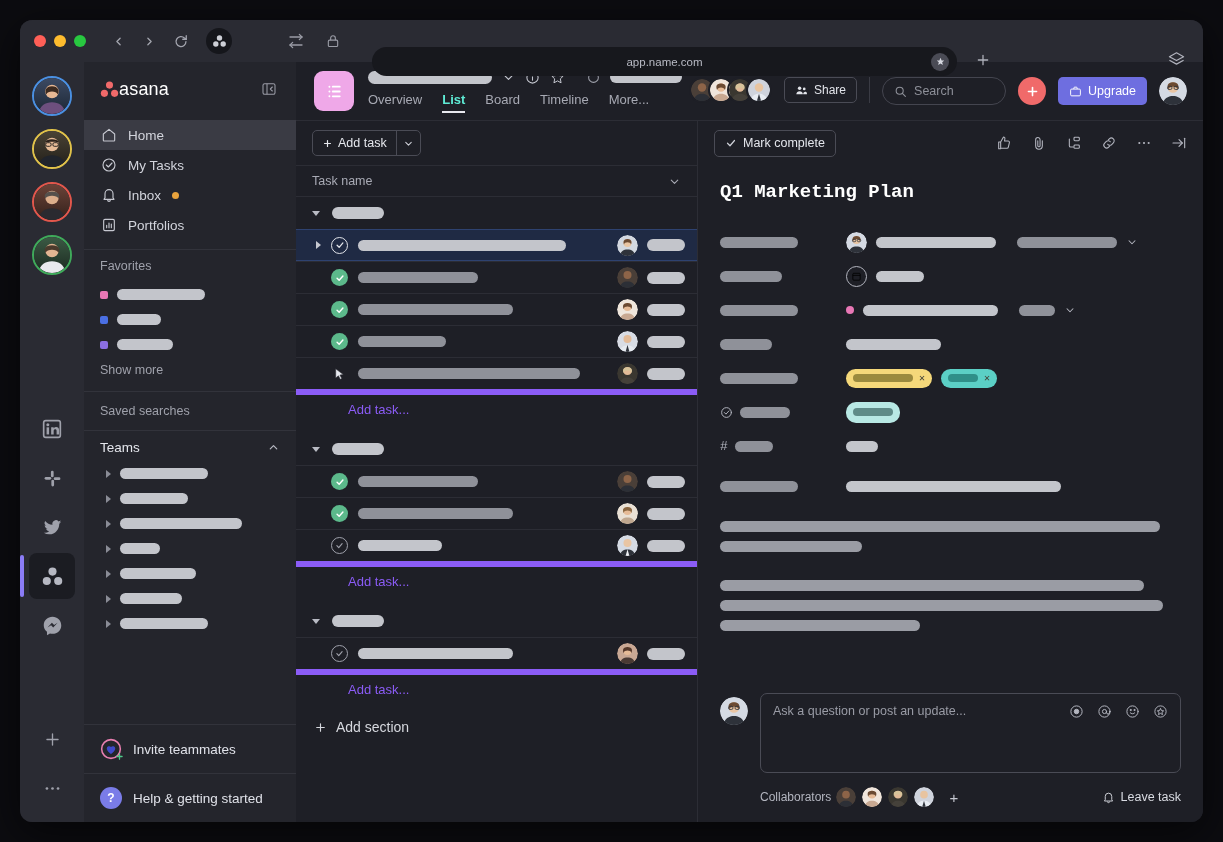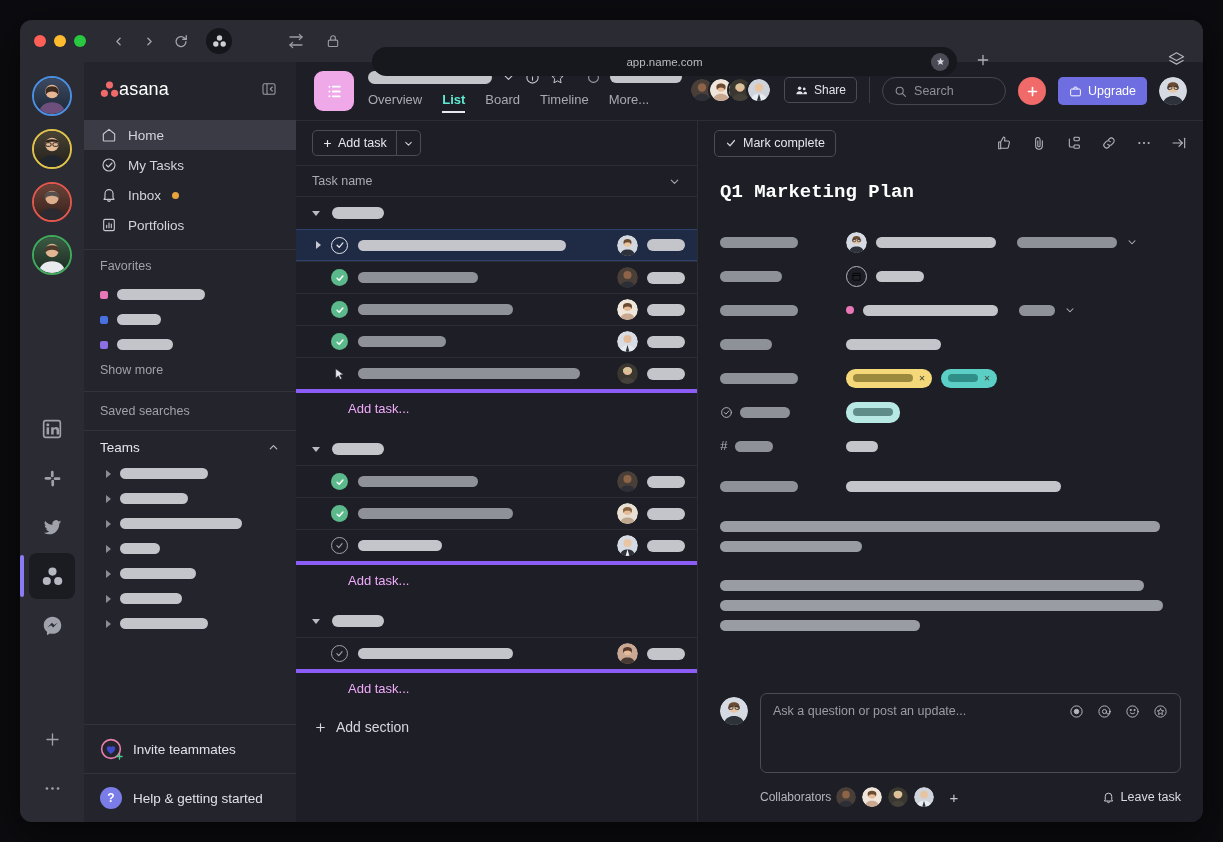--- a/index.html
+++ b/index.html
@@ -183,21 +183,21 @@
   .t-caret { width: 0; height: 0; border-left: 5px solid #c6c8d0; border-top: 4px solid transparent; border-bottom: 4px solid transparent; flex: 0 0 5px; }
   .t-caret.hidden { visibility: hidden; }
   .chk { width: 17px; height: 17px; border-radius: 50%; flex: 0 0 17px; display:flex; align-items:center; justify-content:center; }
   .chk.done { background: #5cb98b; }
   .chk.open { border: 1.4px solid #9fa1ab; }
   .chk.ring { border: 1.4px solid #e2e4ea; }
   .t-name { flex: 1; }
   .t-right { display: flex; align-items: center; gap: 9px; }
   .t-av { width: 21px; height: 21px; border-radius: 50%; overflow: hidden; flex: 0 0 21px; }
   .t-pill { width: 38px; height: 12px; border-radius: 6px; background: #c3c5cb; }
-  .addtask-txt { height: 34px; display: flex; align-items: center; padding-left: 52px; color: #f0abfc; font-size: 13px; border-top: 4px solid #8b5cf6; }
+  .addtask-txt { height: 34px; display: flex; align-items: center; padding-left: 52px; color: #8b5cf6; font-size: 13px; border-top: 6px solid #8b5cf6; }
   .addsection { display: flex; align-items: center; gap: 9px; padding: 16px 0 0 18px; color: #d6d8de; font-size: 14px; }
 
   
   .detail { flex: 1; display: flex; flex-direction: column; min-width: 0; }
   .dt-toolbar { height: 44px; display: flex; align-items: center; padding: 0 16px; gap: 0; }
   .markdone {
     height: 27px; border: 1px solid #4a4b55; border-radius: 5px;
     display: flex; align-items: center; gap: 6px; padding: 0 10px; color: #e4e6ec; font-size: 12.5px;
   }
   .dt-icons { margin-left: auto; display: flex; align-items: center; gap: 19px; color: #b3b5bf; }

